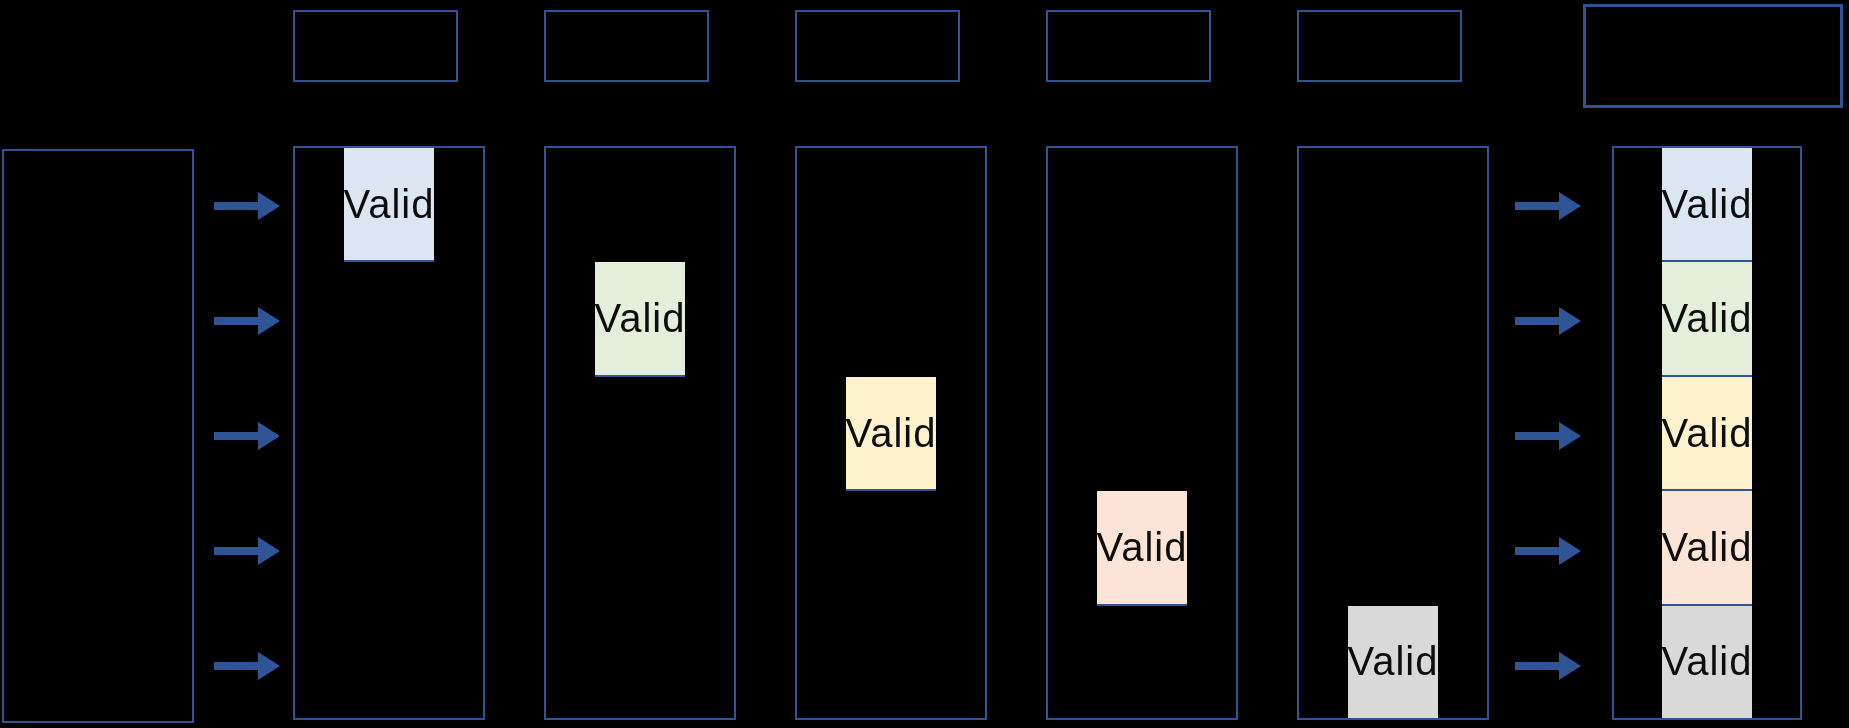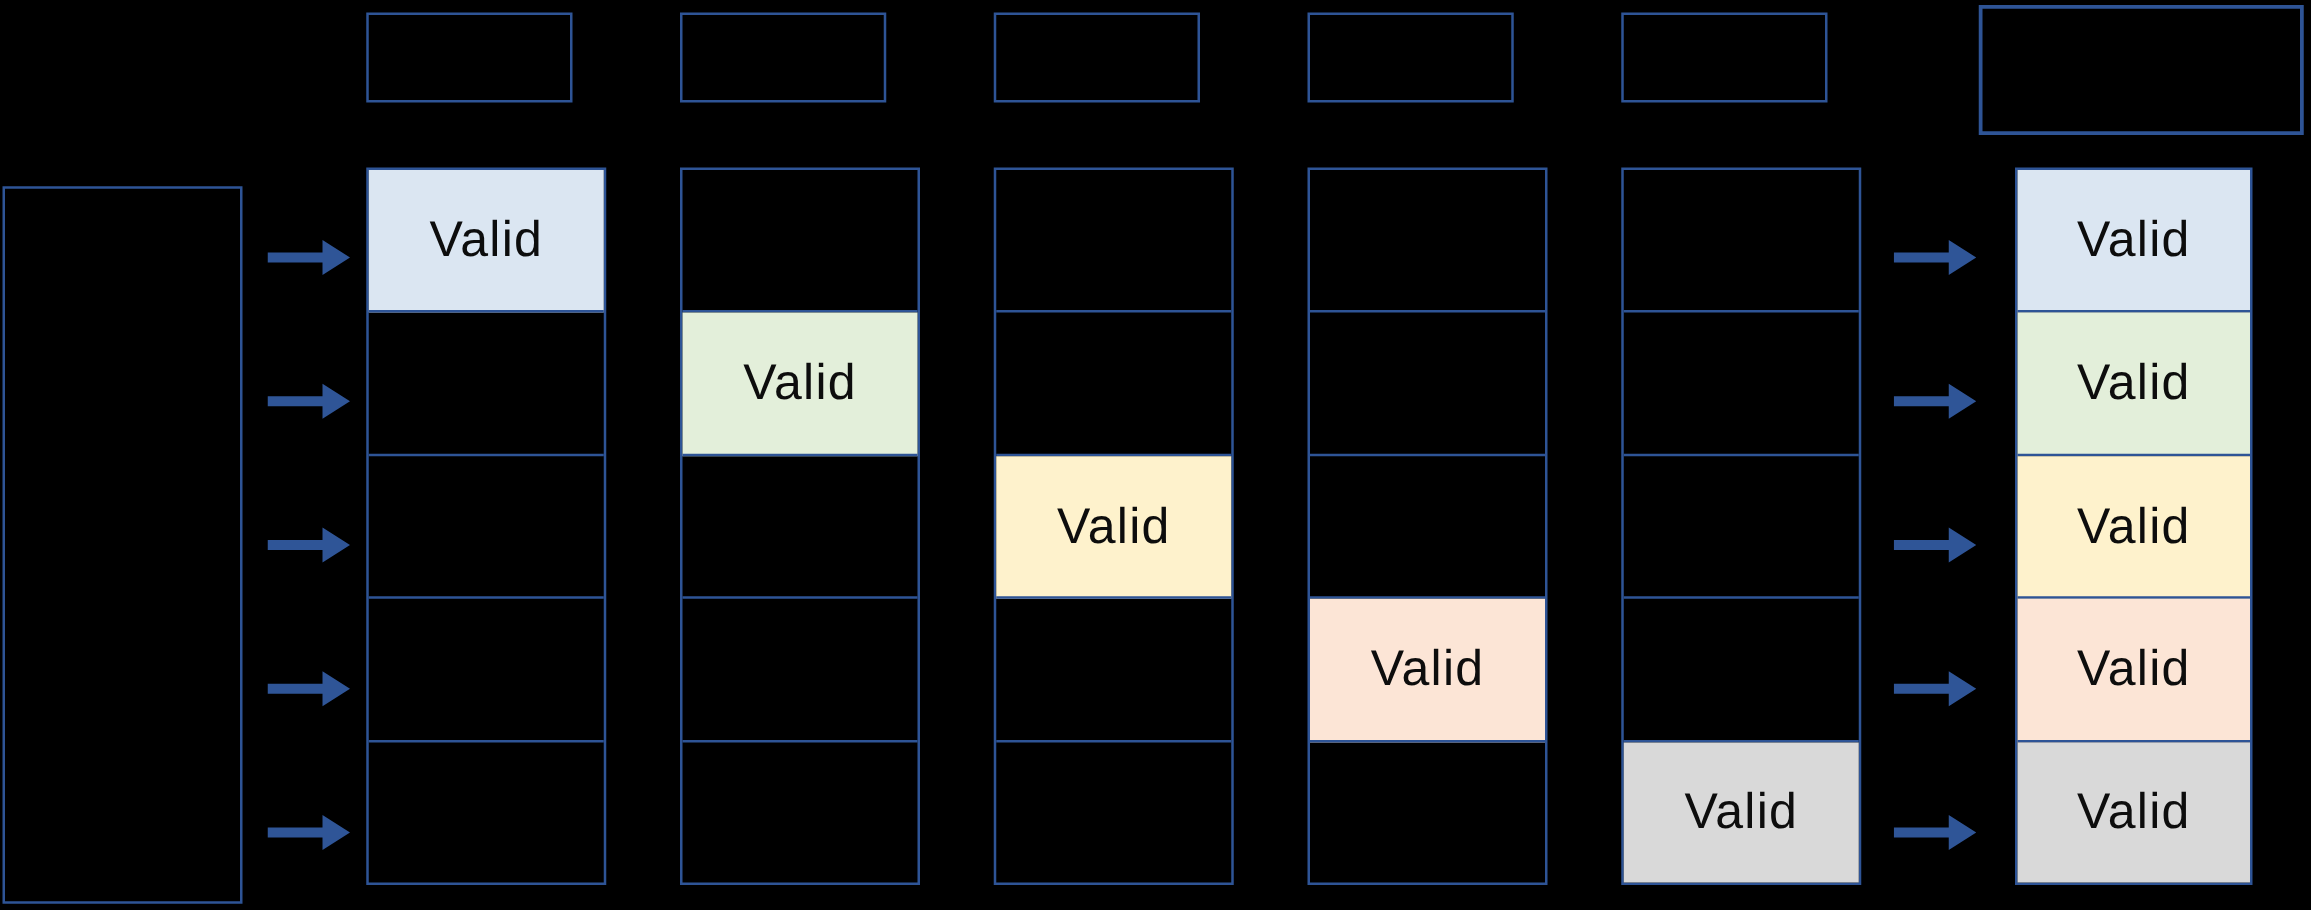--- a/index.html
+++ b/index.html
@@ -19,27 +19,28 @@
     position: absolute;
     box-sizing: border-box;
     border: 2px solid var(--border, #2e5496);
     background: transparent;
   }
   .box.big {
     border-width: 3px;
   }
   .col {
     position: absolute;
-    top: 134px;
+    top: 146px;
     height: 574px;
     width: 192px;
     box-sizing: border-box;
     border: 2px solid var(--border, #2e5496);
     display: flex;
     flex-direction: column;
+    align-items: center;
   }
   .cell {
     flex: 1;
     box-sizing: border-box;
     border-bottom: 2px solid var(--border, #2e5496);
     display: flex;
     align-items: center;
     justify-content: center;
     font-size: 40px;
     letter-spacing: 1px;

